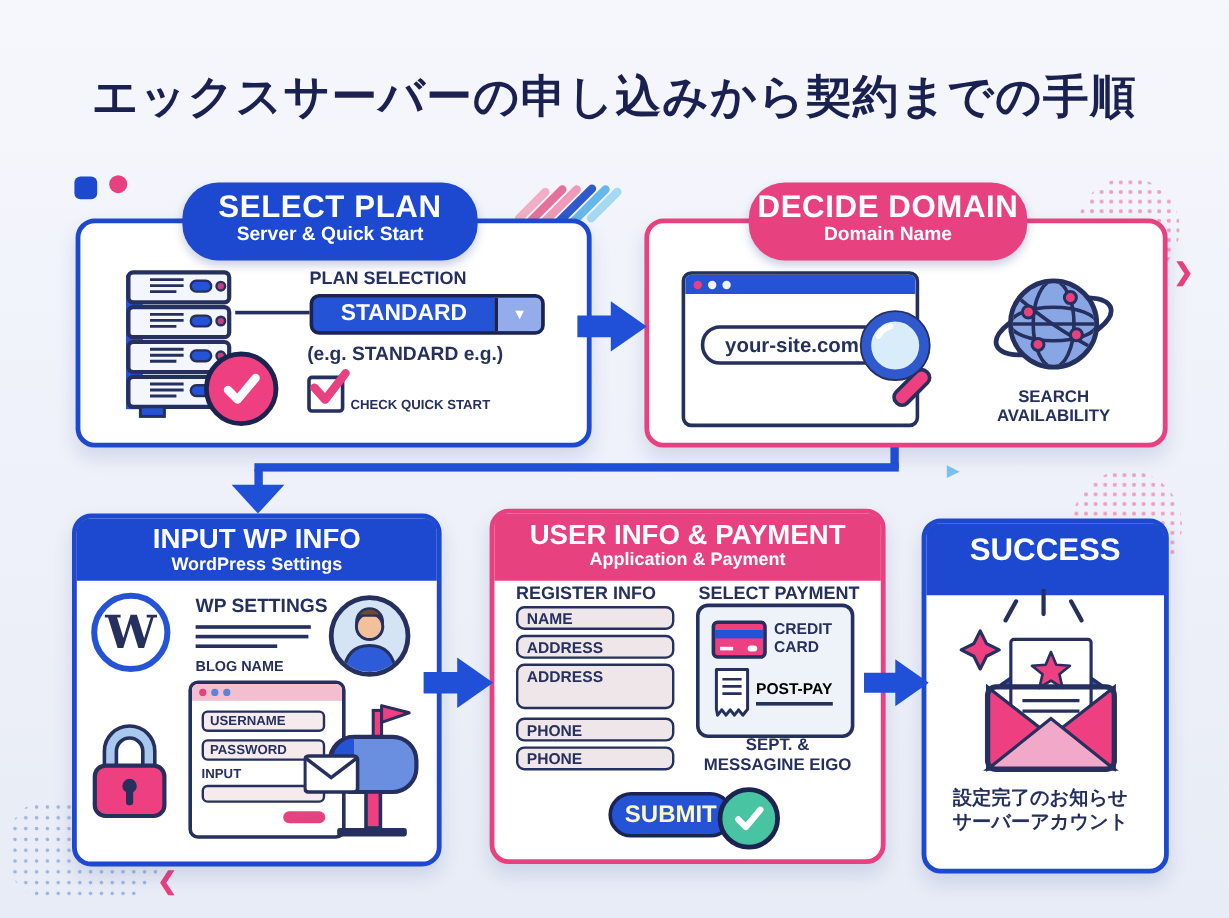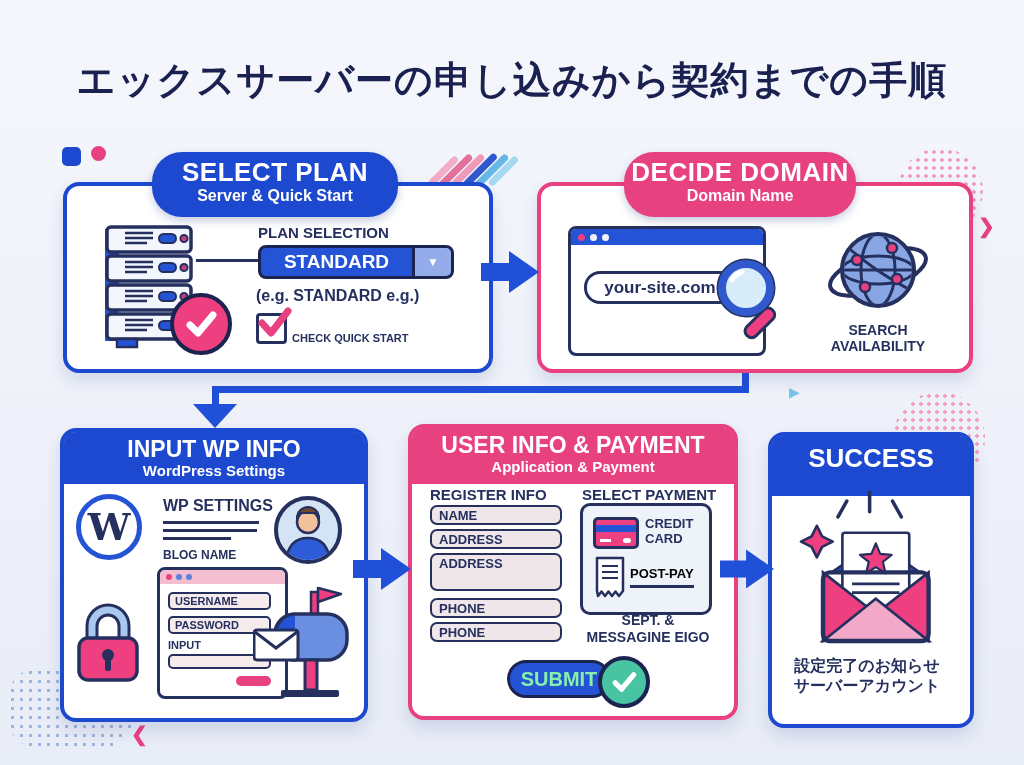--- a/index.html
+++ b/index.html
@@ -51,21 +51,21 @@
   .conn{position:absolute;background:#2050d8;z-index:1;}
   .arrowhead{position:absolute;width:0;height:0;border-left:22px solid transparent;
     border-right:22px solid transparent;border-top:24px solid #2050d8;z-index:2;}
   .note{position:absolute;text-align:center;font-weight:800;color:#25305e;}
   .miniform{position:absolute;background:#fff;border:3px solid #25305e;border-radius:8px;overflow:hidden;}
   .mf-bar{height:14px;background:#f3bfd0;display:flex;align-items:center;gap:4px;padding-left:6px;}
   .mf-field{position:absolute;background:#f5ebed;border:2px solid #25305e;border-radius:5px;
     font-size:11px;font-weight:bold;color:#25305e;line-height:14px;padding:0 5px;box-sizing:border-box;}
   .panelbox{position:absolute;background:#eef3fa;border:3px solid #25305e;border-radius:10px;}
   .submit{position:absolute;background:#2553d6;border:3px solid #1b2450;border-radius:20px;
-    color:#86efac;font-weight:800;font-size:20px;text-align:center;z-index:2;}
+    color:#fef9c3;font-weight:800;font-size:20px;text-align:center;z-index:2;}
 </style>
 </head>
 <body>
 
 <div id="canvas">
 
   <div class="abs" style="left:0;right:0;top:55px;text-align:center;font-size:38px;font-weight:800;color:#1a2150;letter-spacing:1px;">エックスサーバーの申し込みから契約までの手順</div>
 
   <div class="abs" style="left:62px;top:147px;width:19px;height:19px;border-radius:5px;background:#1d49d0;"></div>
   <div class="abs" style="left:91px;top:146px;width:15px;height:15px;border-radius:50%;background:#e8417f;"></div>

